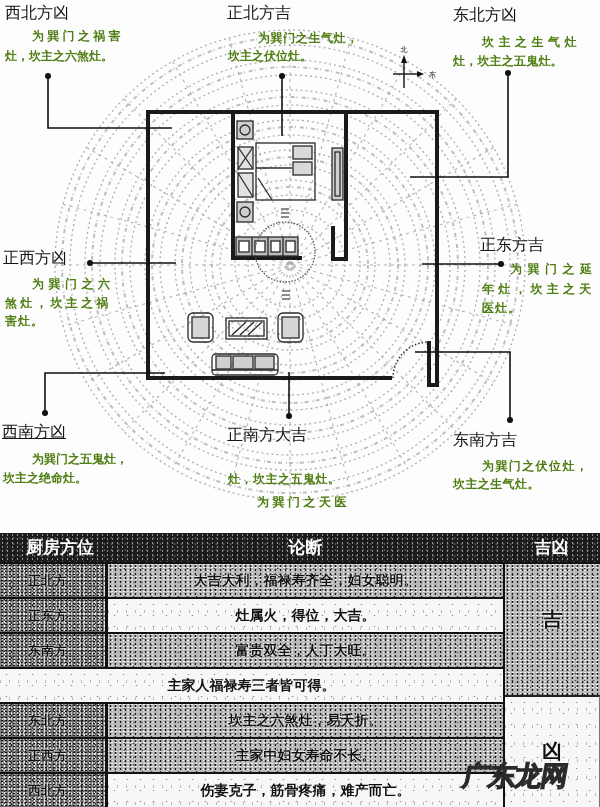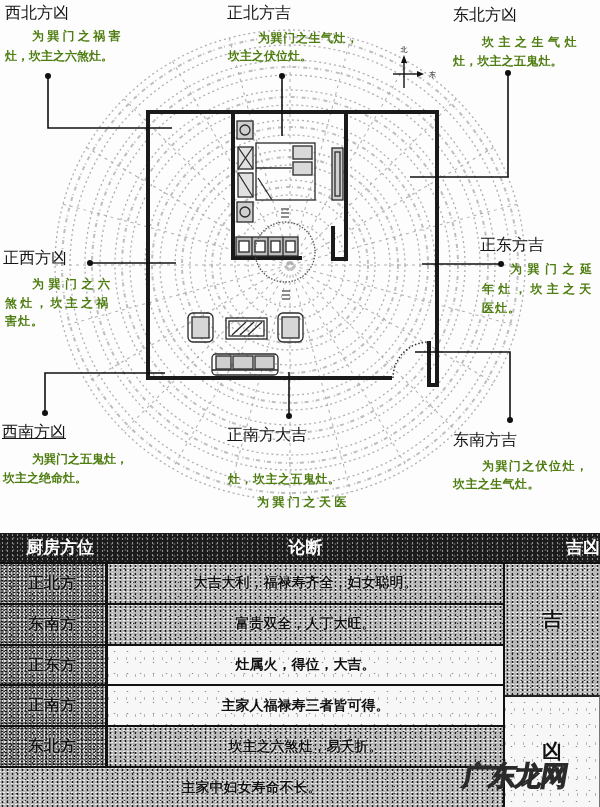--- a/index.html
+++ b/index.html
@@ -44,26 +44,26 @@
       radial-gradient(#555 0.8px, transparent 1.3px);
     background-size: 5px 4px, 7px 6px;
     background-position: 0 0, 3px 2px;
   }
 
   #kitchen-table { position:absolute; left:0; top:533px; width:600px; height:274px; }
   .thead { display:flex; height:29px; }
   .th { color:#fff; font-family:"DejaVu Sans", sans-serif; font-size:17px; font-weight:bold; line-height:29px; white-space:nowrap; }
   .th-dir { width:108px; padding-left:26px; box-sizing:border-box; }
   .th-judg { width:395px; text-align:center; }
-  .th-verdict { width:97px; text-align:right; }
+  .th-verdict { width:97px; text-align:center; }
   .tbody { display:flex; height:245px; }
   .left-cols { width:503px; display:flex; flex-direction:column; }
   .tr { flex:1; display:flex; border-top:2px solid #111; }
   .td-dir { width:108px; box-sizing:border-box; border-right:3px solid #111; padding-left:28px;
-            font-family:"DejaVu Sans", sans-serif; font-size:16px; font-weight:bold; display:flex; align-items:center;
+            font-family:"DejaVu Sans", sans-serif; font-size:13px; font-weight:bold; display:flex; align-items:center;
             text-shadow:0 0 2px #f0f0f0, 0 0 1px #fff; white-space:nowrap; }
   .td-judg { flex:1; display:flex; align-items:center; justify-content:center;
              font-family:"DejaVu Serif", serif; font-size:14px; font-weight:bold; white-space:nowrap; }
   .td-judg.noise-mid { text-shadow:0 0 2px #fff, 0 0 1px #fff; }
   .right-col { width:97px; box-sizing:border-box; border-left:2px solid #111; border-top:2px solid #111; display:flex; flex-direction:column; }
   .verdict { display:flex; align-items:center; justify-content:center; font-family:"DejaVu Sans", sans-serif; font-size:20px; font-weight:bold; }
   .verdict-good { flex:4; text-shadow:0 0 2px #fff, 0 0 3px #fff; padding-bottom:20px; box-sizing:border-box; }
   .verdict-bad { flex:4; border-top:2px solid #222; border-right:1px solid #777; }
 
   .watermark { position:absolute; left:463px; top:758px; font-family:"DejaVu Sans", sans-serif; font-size:27px; font-weight:bold;
@@ -270,37 +270,41 @@
     <div class="th th-judg">论断</div>
     <div class="th th-verdict">吉凶</div>
   </div>
   <div class="tbody">
     <div class="left-cols">
       <div class="tr">
         <div class="td-dir noise-heavy">正北方</div>
         <div class="td-judg noise-mid">大吉大利，福禄寿齐全，妇女聪明。</div>
       </div>
       <div class="tr">
+        <div class="td-dir noise-heavy">正东方</div>
+        <div class="td-judg noise-light">灶属火，得位，大吉。</div>
+      </div>
+      <div class="tr">
         <div class="td-dir noise-heavy">东南方</div>
         <div class="td-judg noise-mid">富贵双全，人丁大旺。</div>
       </div>
       <div class="tr">
-        <div class="td-dir noise-heavy">正东方</div>
-        <div class="td-judg noise-light">灶属火，得位，大吉。</div>
-      </div>
-      <div class="tr">
-        <div class="td-dir noise-heavy">正南方</div>
         <div class="td-judg noise-light">主家人福禄寿三者皆可得。</div>
       </div>
       <div class="tr">
         <div class="td-dir noise-heavy">东北方</div>
         <div class="td-judg noise-mid">坎主之六煞灶，易夭折。</div>
       </div>
       <div class="tr">
+        <div class="td-dir noise-heavy">正西方</div>
         <div class="td-judg noise-mid">主家中妇女寿命不长。</div>
+      </div>
+      <div class="tr">
+        <div class="td-dir noise-heavy">西北方</div>
+        <div class="td-judg noise-light">伤妻克子，筋骨疼痛，难产而亡。</div>
       </div>
     </div>
     <div class="right-col">
       <div class="verdict verdict-good noise-mid">吉</div>
       <div class="verdict verdict-bad noise-light">凶</div>
     </div>
   </div>
 </div>
 
 <div class="watermark">广东龙网</div>

